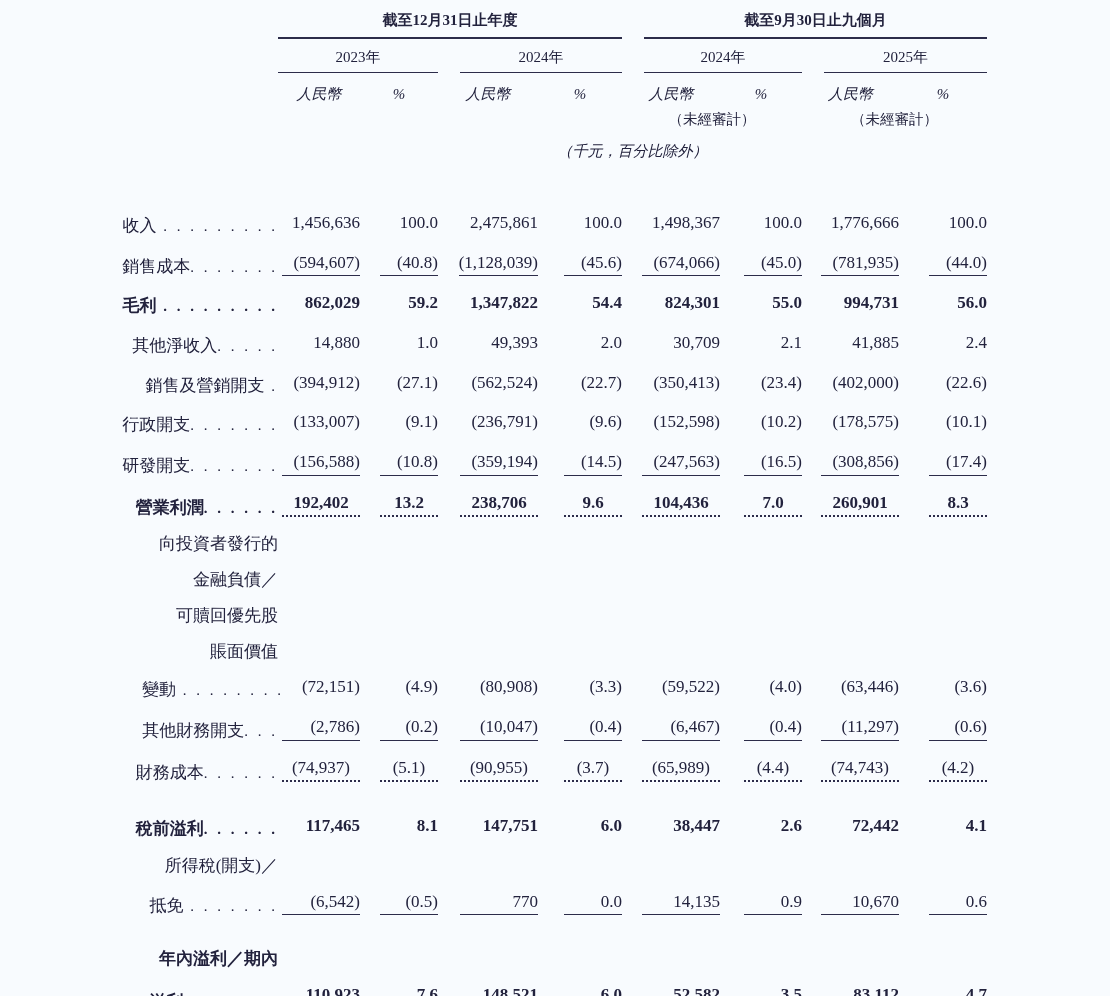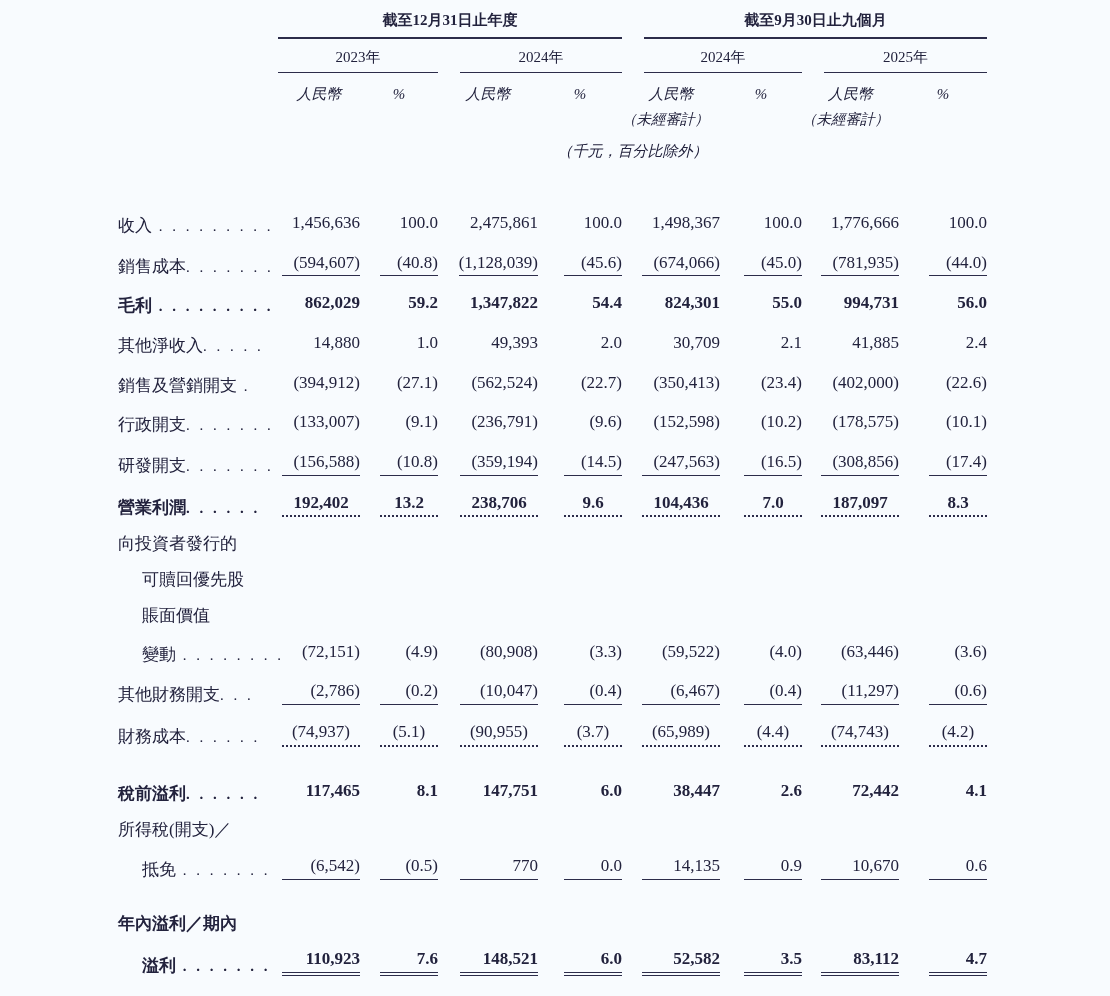--- a/index.html
+++ b/index.html
@@ -21,27 +21,27 @@
     padding-bottom: 8px;
   }
   .yr-line {
     border-bottom: 1.6px solid #2c2c4a;
     text-align: center; font-weight: 400; font-size: 15px;
     padding-bottom: 7px;
   }
   .ml { margin-left: 22px; }
   td.hdr-sp { padding-top: 10px; }
   .colhead { text-align: center; font-style: italic; font-size: 15px; padding-top: 13px; }
-  .note { font-style: italic; font-size: 14.5px; padding-top: 9px; }
+  .note { text-align: center; font-size: 14.5px; padding-top: 9px; }
   .unit-note { text-align: center; font-style: italic; font-size: 15px; padding: 16px 0 30px 0; }
 
   
   tr.r td { padding-top: 9px; padding-bottom: 9px; }
   tr.label-only td { padding-top: 9px; padding-bottom: 8px; }
-  td.lbl { text-align: left; white-space: nowrap; overflow: visible; margin-left: 24px; }
+  td.lbl { text-align: right; white-space: nowrap; overflow: visible; margin-left: 24px; }
   td.num { text-align: right; }
   .leader { letter-spacing: 3px; font-size: 15px; }
   .ind { padding-left: 24px; display: inline-block; }
   tr.bold td, tr.bold .val { font-weight: 700; }
   tr.gap-top td { padding-top: 26px; }
   tr.first-data td { padding-top: 24px; }
 
   .val { display: inline-block; text-align: right; padding-bottom: 3px; }
   .w-rmb { min-width: 78px; }
   .w-pct { min-width: 58px; }
@@ -192,25 +192,36 @@
           <td class="num"><span class="val w-pct u-solid">(17.4)</span></td>
         </tr>
         <tr class="r bold">
           <td class="lbl"><span>營業利潤</span><span class="leader">. . . . . .</span></td>
           <td class="num"><span class="val w-rmb u-dotted">192,402</span></td>
           <td class="num"><span class="val w-pct u-dotted">13.2</span></td>
           <td class="num"><span class="val w-rmb u-dotted">238,706</span></td>
           <td class="num"><span class="val w-pct u-dotted">9.6</span></td>
           <td class="num"><span class="val w-rmb u-dotted">104,436</span></td>
           <td class="num"><span class="val w-pct u-dotted">7.0</span></td>
-          <td class="num"><span class="val w-rmb u-dotted">187,097</span></td>
+          <td class="num"><span class="val w-rmb u-dotted">260,901</span></td>
           <td class="num"><span class="val w-pct u-dotted">8.3</span></td>
         </tr>
         <tr class="label-only">
           <td class="lbl"><span>向投資者發行的</span></td>
+          <td class="num"></td>
+          <td class="num"></td>
+          <td class="num"></td>
+          <td class="num"></td>
+          <td class="num"></td>
+          <td class="num"></td>
+          <td class="num"></td>
+          <td class="num"></td>
+        </tr>
+        <tr class="label-only">
+          <td class="lbl"><span class="ind">金融負債／</span></td>
           <td class="num"></td>
           <td class="num"></td>
           <td class="num"></td>
           <td class="num"></td>
           <td class="num"></td>
           <td class="num"></td>
           <td class="num"></td>
           <td class="num"></td>
         </tr>
         <tr class="label-only">

